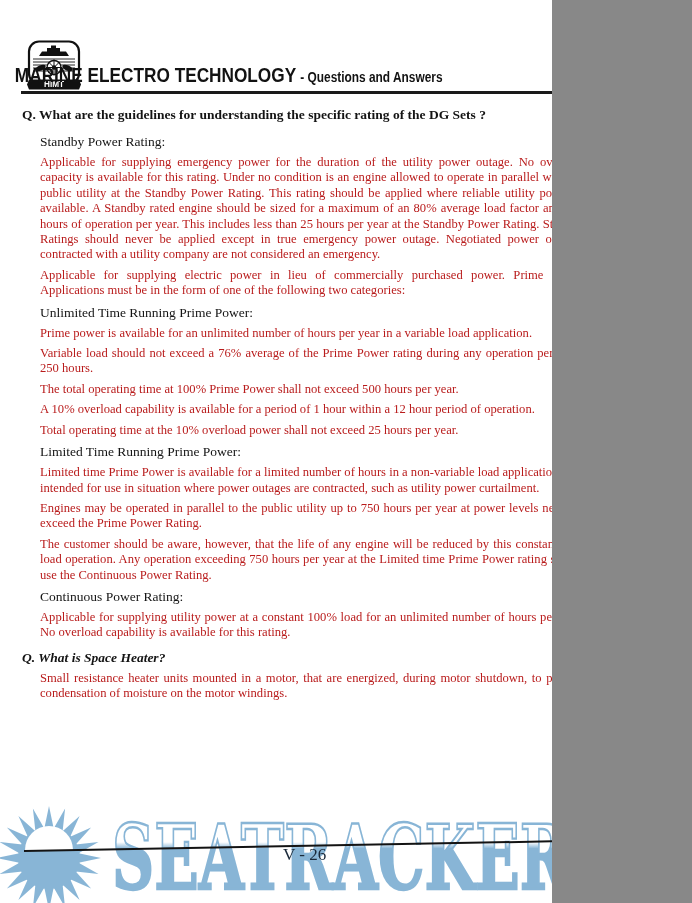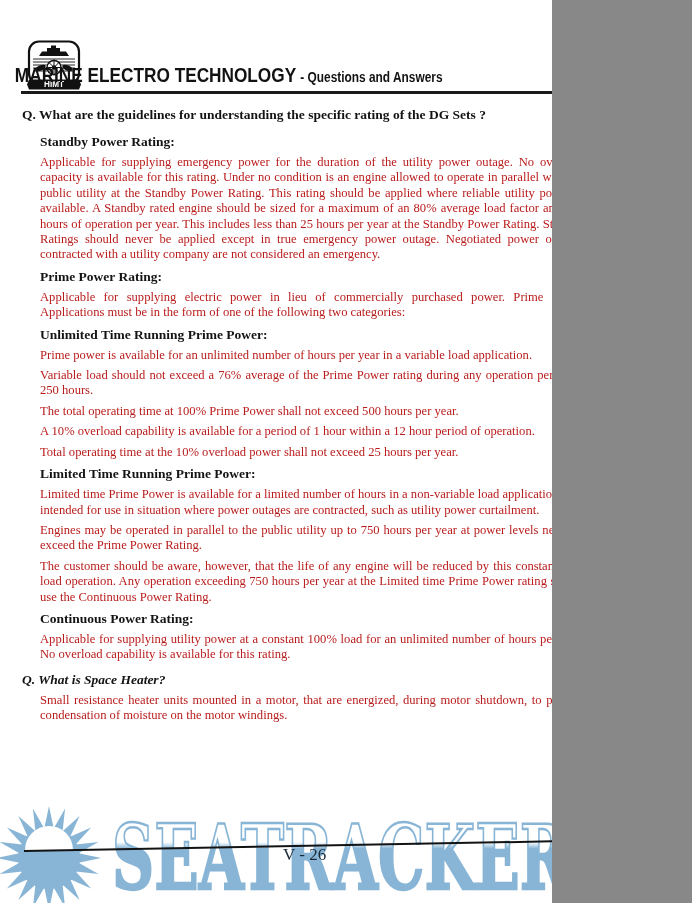--- a/index.html
+++ b/index.html
@@ -13,21 +13,21 @@
         transform:scaleX(0.82);transform-origin:100% 50%;}
   .header-title .t1{font-size:21px;letter-spacing:0px;}
   .header-title .t2{font-size:14.5px;margin-left:5px;}
   .header-rule{position:absolute;left:21px;top:91px;width:564px;height:3px;background:#1a1a1a;z-index:3;}
 
   
   .col{position:absolute;left:22px;top:107px;width:562px;z-index:1;}
   .q{font-size:13.5px;font-weight:bold;color:#141414;margin:0 0 11px 0;
      padding-left:18px;text-indent:-18px;}
   .q2{margin-top:9px;margin-bottom:5px;font-style:italic;}
-  .sec h3{font-size:13.5px;font-weight:bold;color:#141414;margin:6px 0 5px 18px;}
+  .sec h3{font-size:13.5px;font-weight:normal;color:#141414;margin:6px 0 5px 18px;}
   .col p{font-size:12.6px;line-height:15.4px;text-align:justify;margin:0 0 5px 18px;color:#b91c1c;}
 
   
   .footer-rule{position:absolute;left:24px;top:850px;width:566px;height:2px;background:#131313;
         transform:rotate(-1.05deg);transform-origin:0 50%;z-index:6;}
   .page-num{position:absolute;left:283px;top:845px;font-size:17px;color:#1b2a3a;z-index:6;}
 
   
   .wm{position:absolute;left:0;top:805px;width:692px;height:98px;z-index:5;opacity:0.82;}
   .sun{position:absolute;left:-3px;top:806px;width:104px;height:104px;z-index:5;opacity:0.82;}
@@ -94,21 +94,20 @@
 
   <div class="col">
     <div class="q">Q. What are the guidelines for understanding the specific rating of the DG Sets ?</div>
 
     <div class="sec">
       <h3>Standby Power Rating:</h3>
       <p>Applicable for supplying emergency power for the duration of the utility power outage. No overload capacity is available for this rating. Under no condition is an engine allowed to operate in parallel with the public utility at the Standby Power Rating. This rating should be applied where reliable utility power is available. A Standby rated engine should be sized for a maximum of an 80% average load factor and 200 hours of operation per year. This includes less than 25 hours per year at the Standby Power Rating. Standby Ratings should never be applied except in true emergency power outage. Negotiated power outages contracted with a utility company are not considered an emergency.</p>
     </div>
 
     <div class="sec">
-      <h3>Prime Power Rating:</h3>
       <p>Applicable for supplying electric power in lieu of commercially purchased power. Prime Power Applications must be in the form of one of the following two categories:</p>
     </div>
 
     <div class="sec">
       <h3>Unlimited Time Running Prime Power:</h3>
       <p>Prime power is available for an unlimited number of hours per year in a variable load application.</p>
       <p>Variable load should not exceed a 76% average of the Prime Power rating during any operation period of 250 hours.</p>
       <p>The total operating time at 100% Prime Power shall not exceed 500 hours per year.</p>
       <p>A 10% overload capability is available for a period of 1 hour within a 12 hour period of operation.</p>
       <p>Total operating time at the 10% overload power shall not exceed 25 hours per year.</p>

